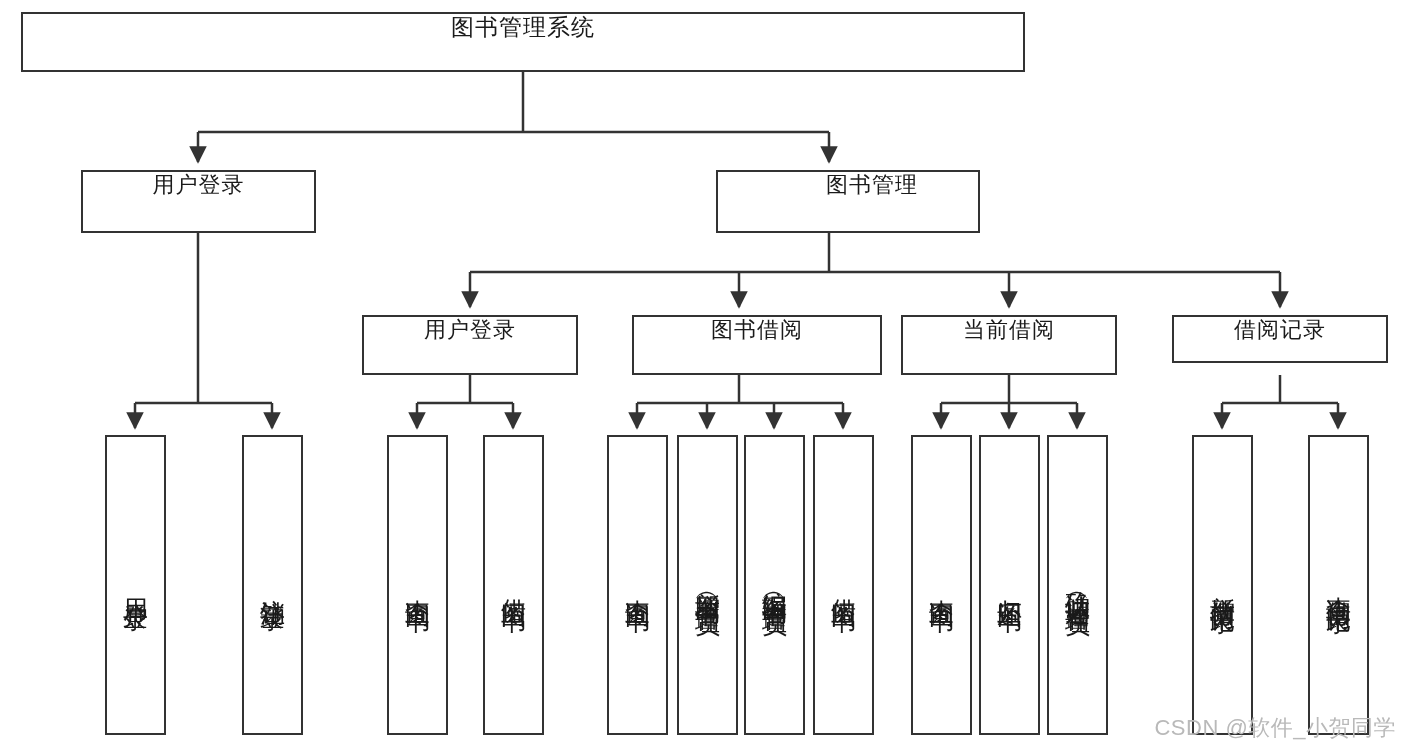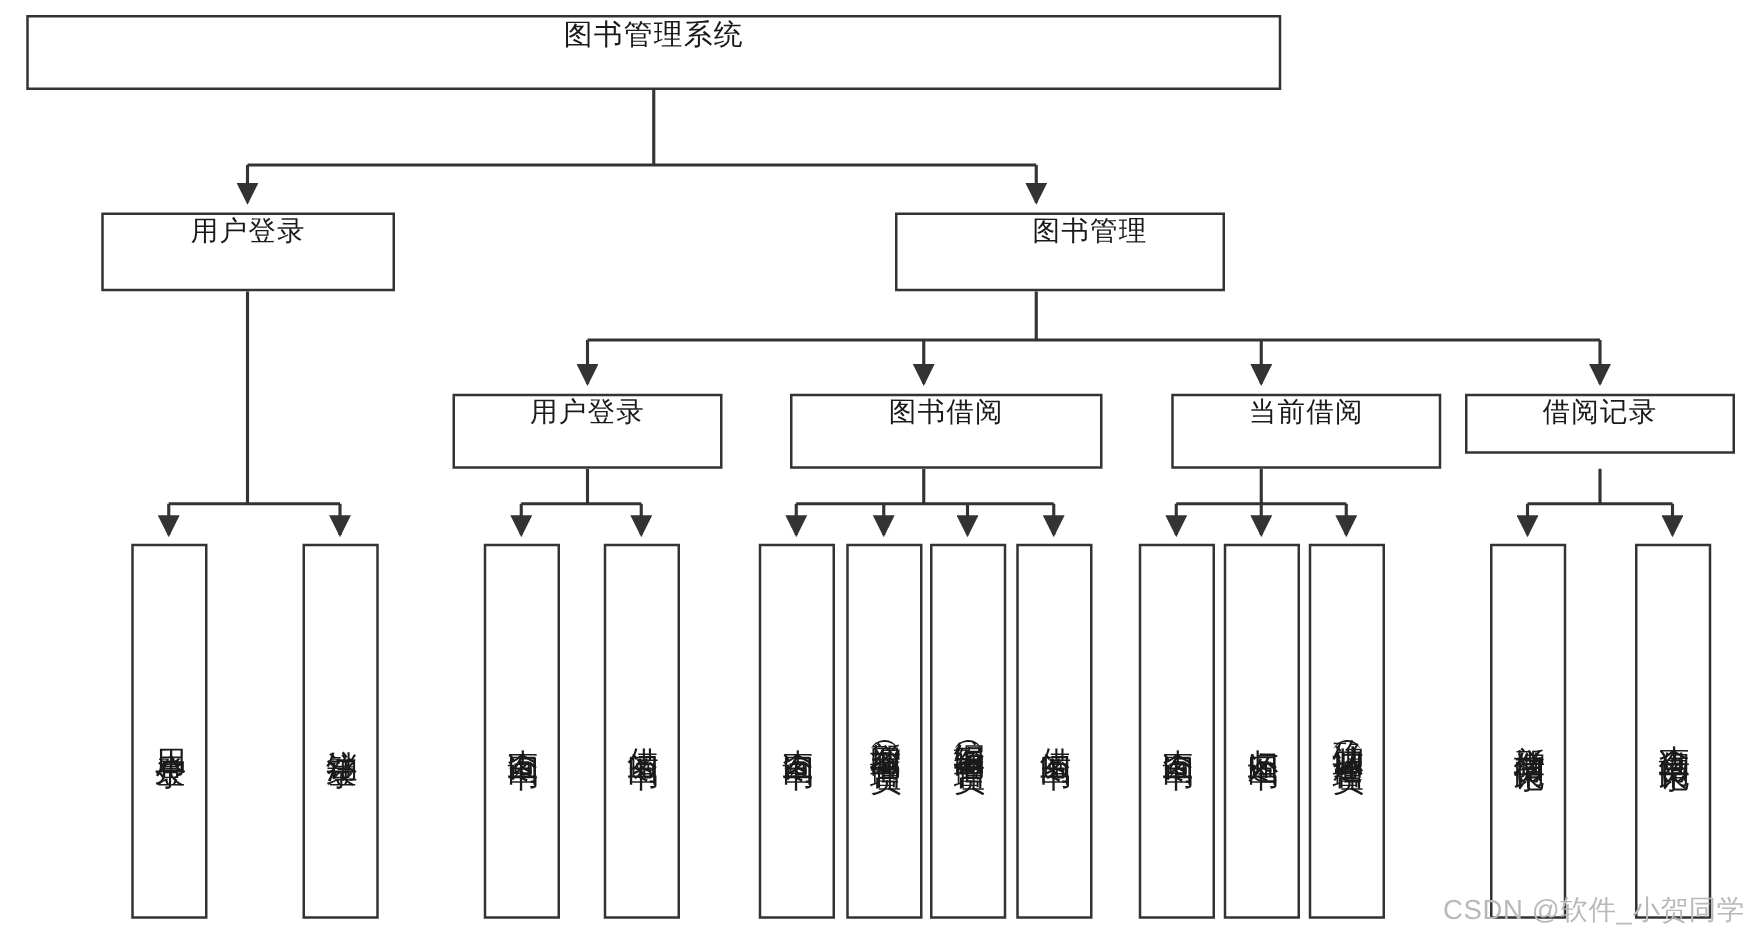--- a/index.html
+++ b/index.html
@@ -127,21 +127,21 @@
   <div class="node horiz" style="left:716px;top:170px;width:264px;height:63px;padding-left:48px;">
     <span class="lbl">图书管理</span>
   </div>
 
   <div class="node horiz" style="left:362px;top:315px;width:216px;height:60px;">
     <span class="lbl">用户登录</span>
   </div>
   <div class="node horiz" style="left:632px;top:315px;width:250px;height:60px;">
     <span class="lbl">图书借阅</span>
   </div>
-  <div class="node horiz" style="left:901px;top:315px;width:216px;height:60px;margin-left:36px;">
+  <div class="node horiz" style="left:901px;top:315px;width:216px;height:60px;">
     <span class="lbl">当前借阅</span>
   </div>
   <div class="node horiz" style="left:1172px;top:315px;width:216px;height:48px;">
     <span class="lbl">借阅记录</span>
   </div>
 
   <div class="node vert" style="left:105px;top:435px;width:61px;height:300px;">
     <span class="lbl">用户登录</span>
   </div>
   <div class="node vert" style="left:242px;top:435px;width:61px;height:300px;">

